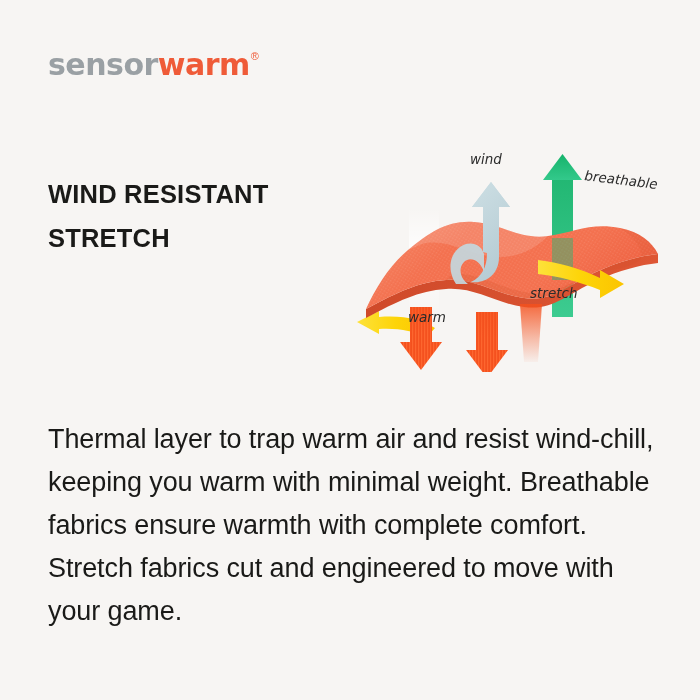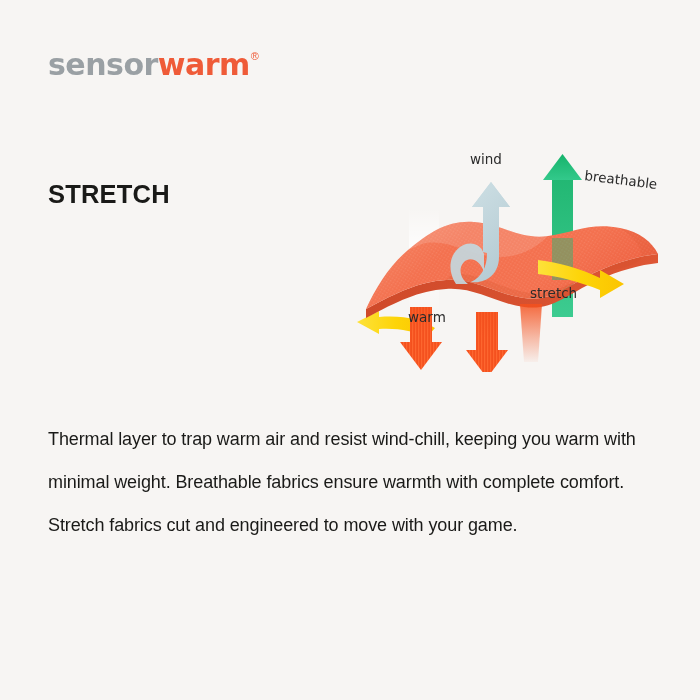--- a/index.html
+++ b/index.html
@@ -73,53 +73,55 @@
     line-height: 44px;
     white-space: nowrap;
   }
 
   
   #bodycopy {
     position: absolute;
     left: 48px;
     top: 418px;
     width: 610px;
-    font-size: 18px;
+    font-size: 27px;
     font-weight: normal;
     color: #1a1a18;
     line-height: 43px;
     letter-spacing: -0.1px;
   }
 
   
   #diagram {
     position: absolute;
     left: 352px;
     top: 132px;
     width: 320px;
     height: 240px;
+    font-style: italic;
   }
   #diagram svg { display: block; width: 320px; height: 240px; }
 
   .dlabel {
     font-family: "DejaVu Sans", sans-serif;
     font-size: 13.5px;
     fill: #2b2b2b;
   }
 </style>
 </head>
 <body>
 
 <div id="page">
 
   <div id="logo">
     <span class="lg-sensor">sensor</span><span class="lg-warm">warm</span><span class="lg-reg">®</span>
   </div>
 
   <div id="headline">
+    <div class="hl-line">WIND RESISTANT</div>
     <div class="hl-line">STRETCH</div>
   </div>
 
   <p id="bodycopy">Thermal layer to trap warm air and resist wind-chill, keeping you warm with minimal weight. Breathable fabrics ensure warmth with complete comfort. Stretch fabrics cut and engineered to move with your game.</p>
 
   <div id="diagram">
     <svg viewBox="0 0 320 240" xmlns="http://www.w3.org/2000/svg">
       <defs>
 
         <linearGradient id="gFab" x1="0" y1="0" x2="1" y2="0.35">

